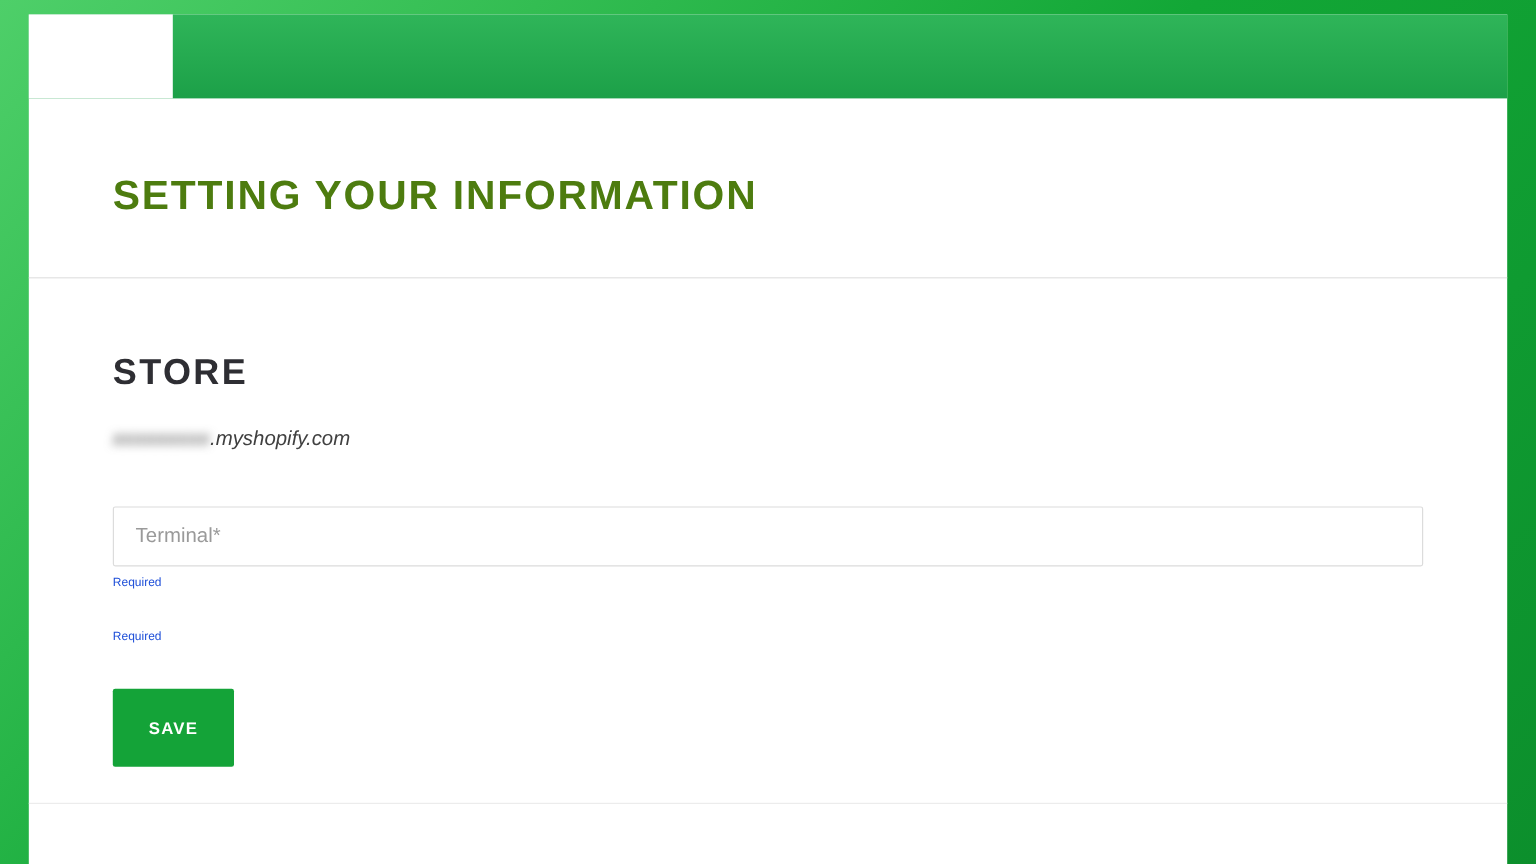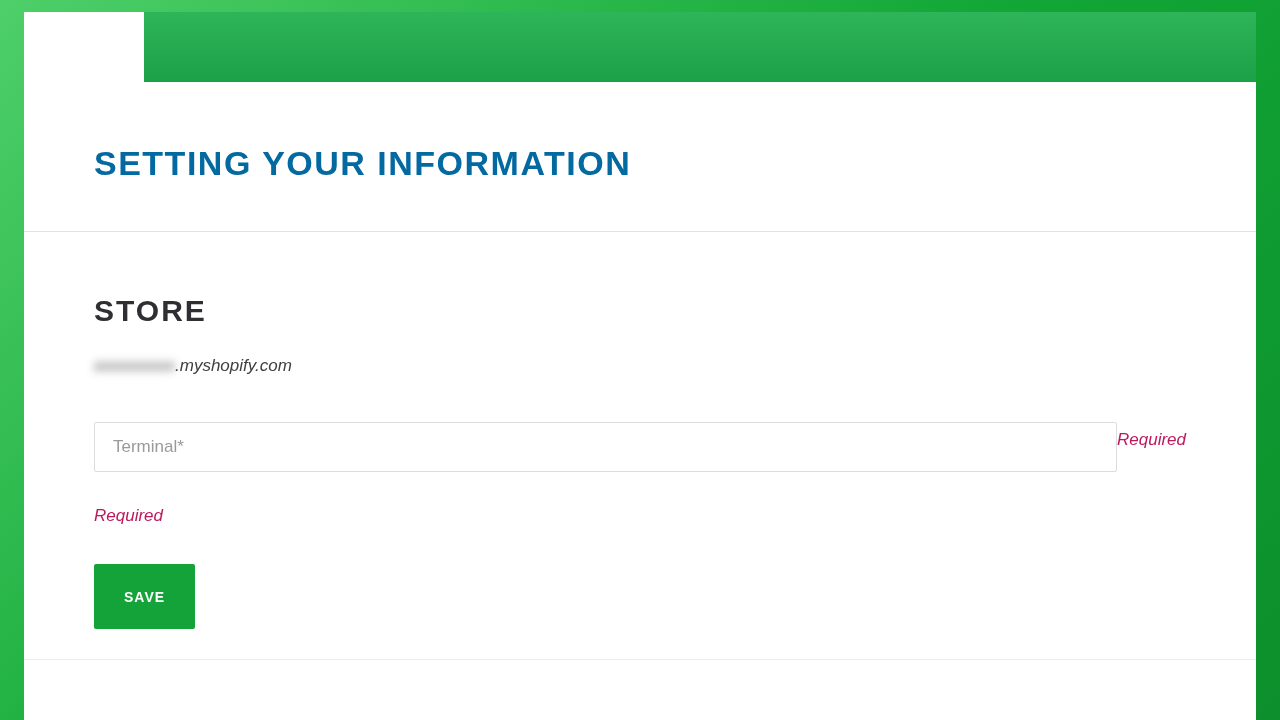--- a/index.html
+++ b/index.html
@@ -26,21 +26,21 @@
     width: 120px; height: 70px;
     background: #ffffff;
   }
   .content {
     padding: 0 70px;
   }
   h1.page-title {
     font-size: 34px;
     font-weight: 800;
     letter-spacing: 1.5px;
-    color: #0369a1;
+    color: #4d7c0f;
     margin-top: 62px;
     margin-bottom: 48px;
     text-transform: uppercase;
   }
   .divider {
     border: none;
     border-top: 1px solid #e2e2e2;
     margin: 0 -70px;
   }
   h2.section-title {
@@ -61,43 +61,42 @@
   .store-url .blurred {
     display: inline-block;
     filter: blur(4px);
     letter-spacing: 0.5px;
   }
   .form-row {
     display: flex;
     gap: 30px;
     margin-bottom: 26px;
   }
-  .form-group { flex: 1 1 0; display: flex; flex-direction: row; }
+  .form-group { flex: 1 1 0; display: flex; flex-direction: column; }
   .full { width: 100%; }
   input.text-field {
     width: 100%;
     height: 50px;
     padding: 0 18px;
     font-size: 17px;
     color: #333;
     border: 1px solid #dcdcdc;
     border-radius: 2px;
     outline: none;
     background: #fff;
   }
   input.text-field::placeholder { color: #9a9a9a; font-weight: 400; }
   input.text-field.focused {
     border: 2px solid #29b6e6;
     padding: 0 17px;
   }
   .helper {
-    font-size: 17px;
-    color: #be185d;
+    font-size: 10px;
+    color: #1d4ed8;
     margin-top: 8px;
-    font-style: italic;
   }
   .save-btn {
     margin-top: 12px;
     background: #14a338;
     color: #ffffff;
     border: none;
     height: 65px;
     padding: 0 30px;
     font-size: 14px;
     font-weight: 800;

